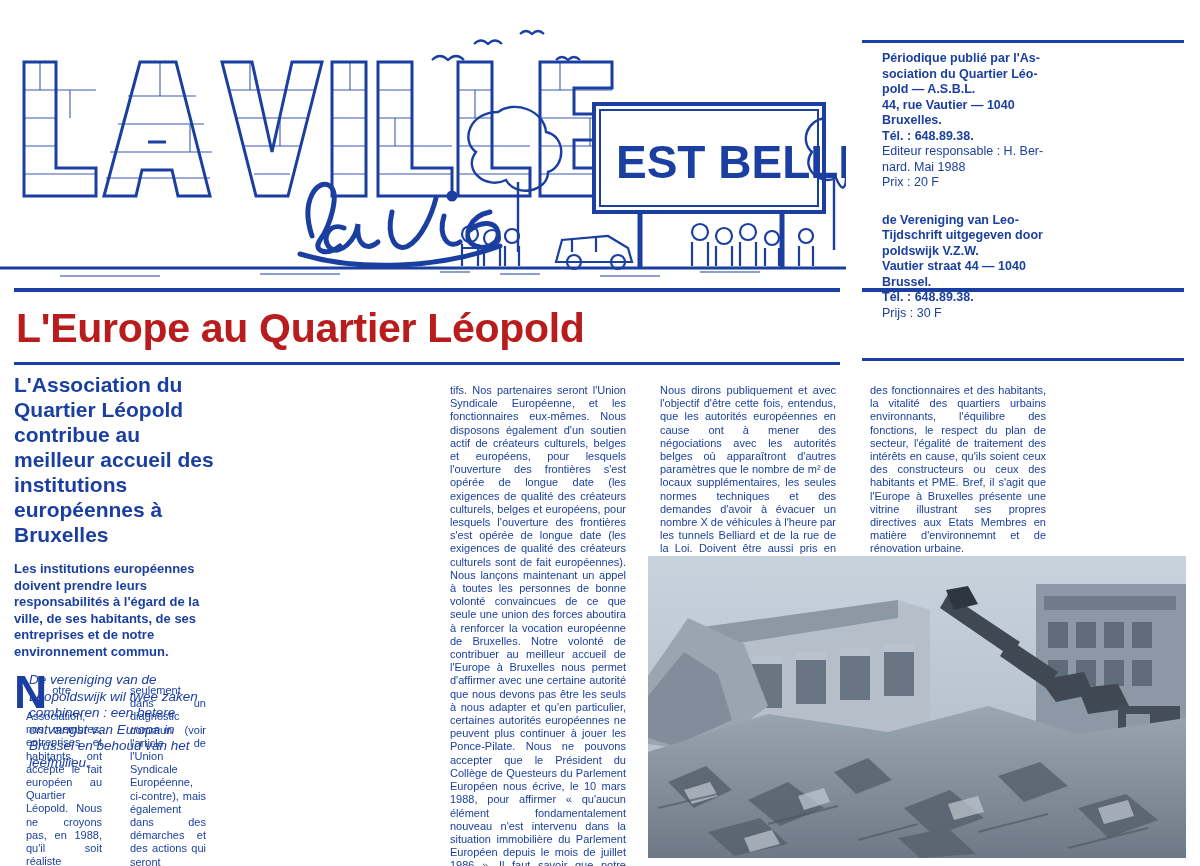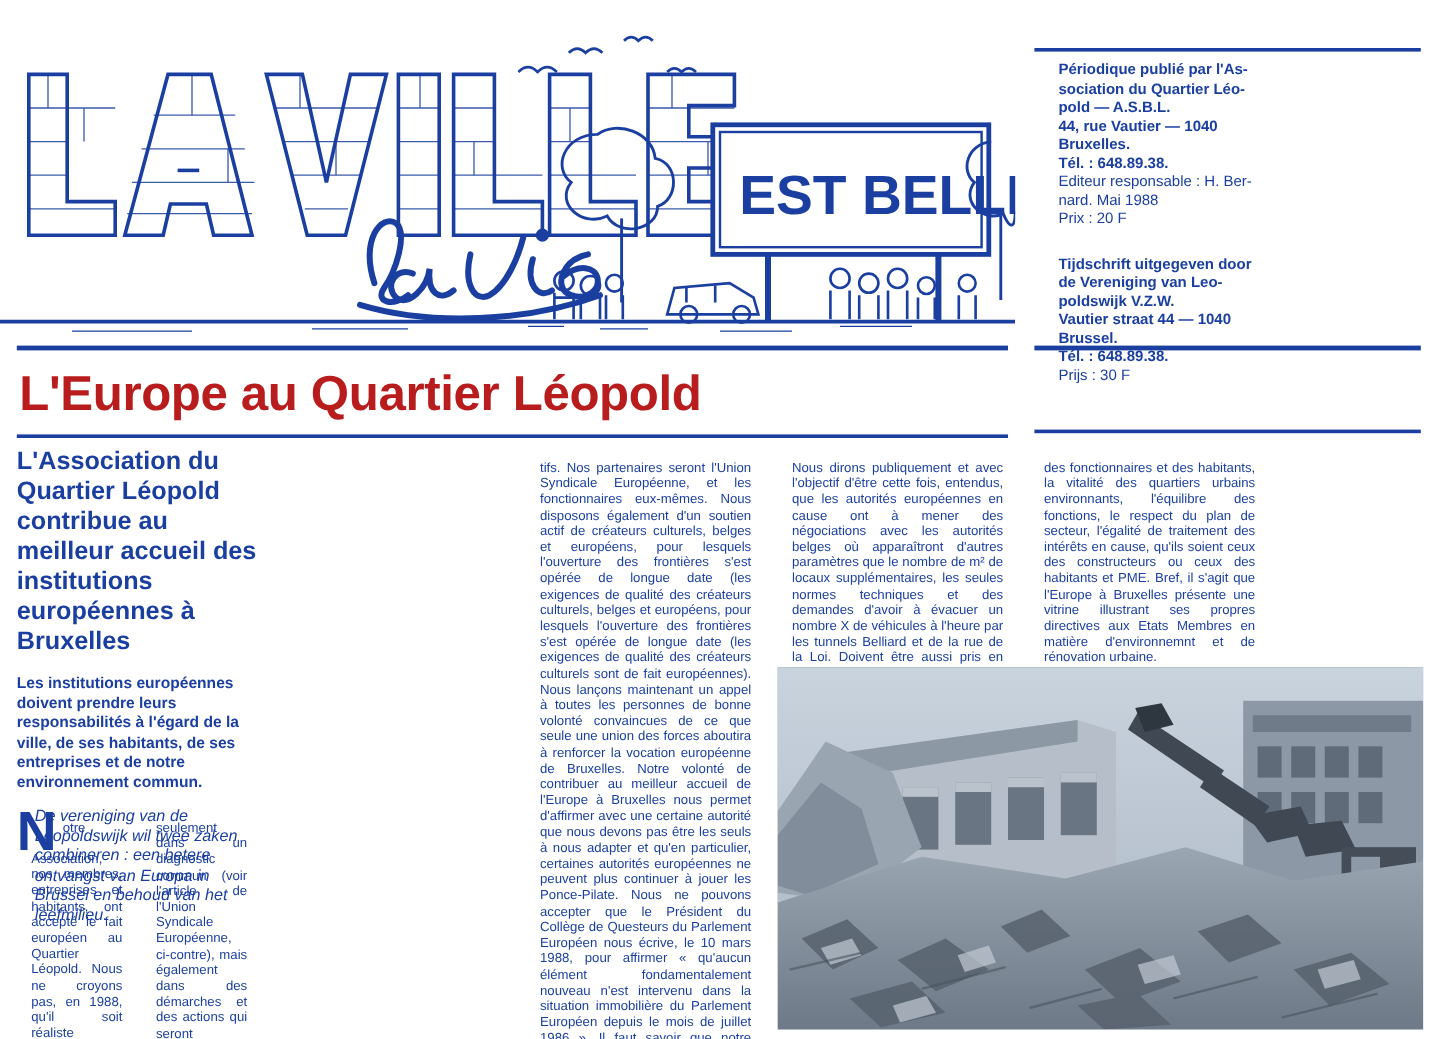--- a/index.html
+++ b/index.html
@@ -179,22 +179,22 @@
       <p class="bold">sociation du Quartier Léo-</p>
       <p class="bold">pold — A.S.B.L.</p>
       <p class="bold">44, rue Vautier — 1040</p>
       <p class="bold">Bruxelles.</p>
       <p class="bold">Tél. : 648.89.38.</p>
       <p>Editeur responsable : H. Ber-</p>
       <p>nard. Mai 1988</p>
       <p>Prix : 20 F</p>
     </div>
     <div class="block2">
+      <p class="bold">de Vereniging van Leo-</p>
       <p class="bold">Tijdschrift uitgegeven door</p>
-      <p class="bold">de Vereniging van Leo-</p>
       <p class="bold">poldswijk V.Z.W.</p>
       <p class="bold">Vautier straat 44 — 1040</p>
       <p class="bold">Brussel.</p>
       <p class="bold">Tél. : 648.89.38.</p>
       <p>Prijs : 30 F</p>
     </div>
   </div>
 
   <div class="titlewrap">
     <div class="titlerule-top"></div>

